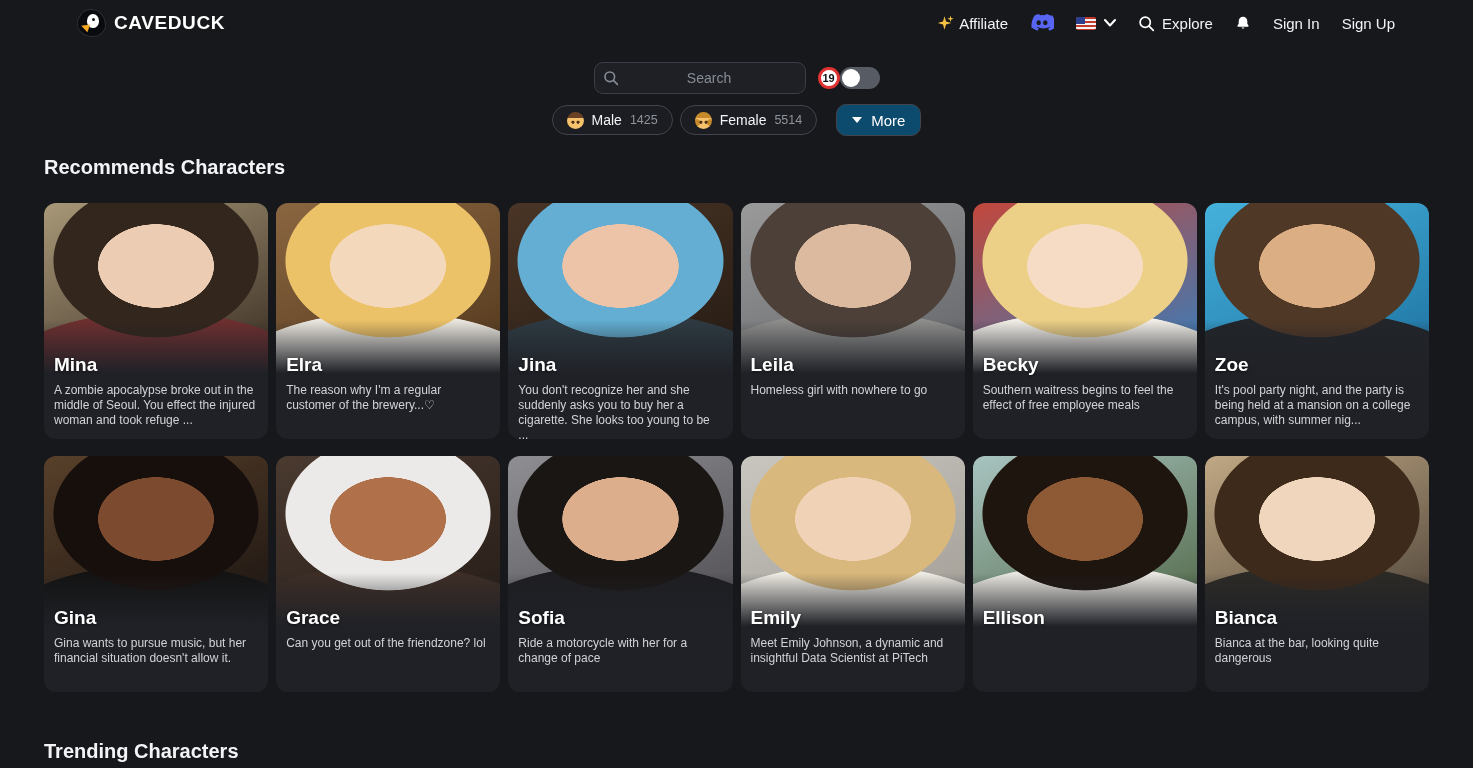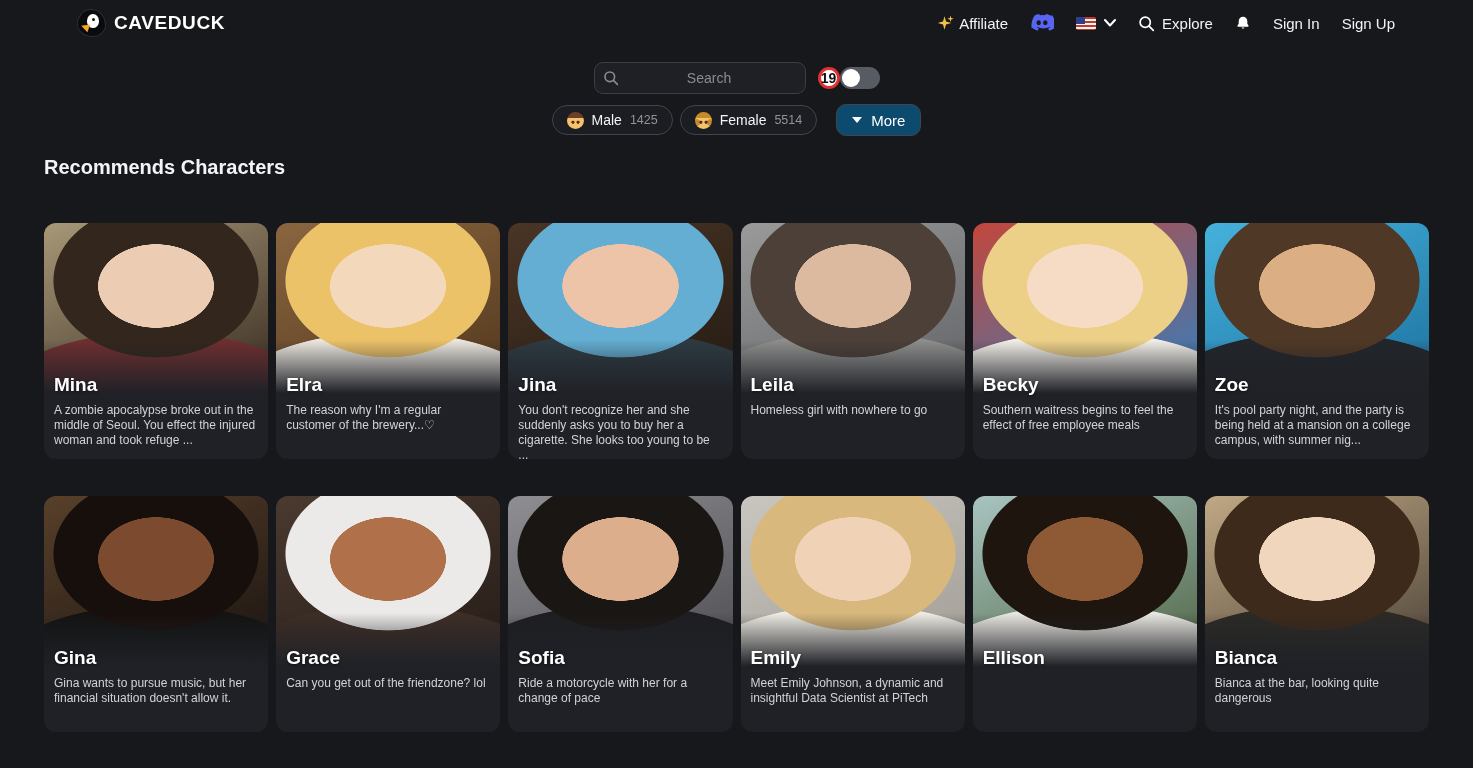--- a/index.html
+++ b/index.html
@@ -32,21 +32,21 @@
   
   .search-area { margin-top:16px; }
   .search-row { display:flex; align-items:center; justify-content:center; gap:12px; }
   .search-box { display:flex; align-items:center; width:212px; height:32px;
     background:#1e2026; border:1px solid #3a3e46; border-radius:9px; padding:0 8px; }
   .search-box input { flex:1; background:transparent; border:0; outline:none;
     color:#e8e8ea; font-size:14px; text-align:center; font-family:inherit; }
   .search-box input::placeholder { color:#878c95; }
   .toggle-group { display:flex; align-items:center; gap:4px; }
   .age-badge { width:22px; height:22px; border-radius:50%; background:#fff;
-    border:3px solid #e03131; color:#111; font-size:14px; font-weight:bold;
+    border:3px solid #e03131; color:#111; font-size:11px; font-weight:bold;
     display:flex; align-items:center; justify-content:center; z-index:2; }
   .toggle { position:relative; width:40px; height:22px; background:#565b64;
     border-radius:11px; margin-left:-4px; cursor:pointer; }
   .toggle .knob { position:absolute; top:2px; left:2px; width:18px; height:18px;
     background:#fff; border-radius:50%; }
   .pills-row { display:flex; align-items:center; justify-content:center; gap:7px; margin-top:10px; }
   .pill { display:flex; align-items:center; gap:8px; height:30px; padding:0 14px;
     background:#1b1d22; border:1px solid #40444c; border-radius:15px; cursor:pointer;
     font-size:14px; color:#f2f3f5; }
   .pill .count { font-size:12.5px; color:#8f939c; }
@@ -67,21 +67,21 @@
   .tri-down { width:0; height:0; border-left:5px solid transparent;
     border-right:5px solid transparent; border-top:6px solid #fff; }
   
   .main { padding:0 44px; }
   .section-title { font-size:20px; font-weight:bold; color:#f4f4f6; }
   .section-title.first { margin-top:20px; }
   .section-title.trending { margin-top:48px; }
   .grid { display:grid; grid-template-columns:repeat(6,1fr); column-gap:8px;
     row-gap:17px; margin-top:24px; }
   .card { background:#1f2127; border-radius:12px; overflow:hidden; height:236px;
-    display:flex; flex-direction:column; cursor:pointer;margin-top:20px; }
+    display:flex; flex-direction:column; cursor:pointer; }
   .card-img { position:relative; height:175px; flex:none; }
   .card-img::after { content:""; position:absolute; left:0; right:0; bottom:0; height:58px;
     background:linear-gradient(180deg, rgba(31,33,39,0), #1f2127 92%); }
   .card-name { position:absolute; left:10px; bottom:2px; z-index:2;
     font-size:19px; font-weight:bold; color:#fff; text-shadow:0 1px 3px rgba(0,0,0,.55); }
   .card-desc { padding:5px 10px 10px; font-size:12px; line-height:1.25; color:#d2d3d6; }
   svg { display:block; }
 </style>
 </head>
 <body>

